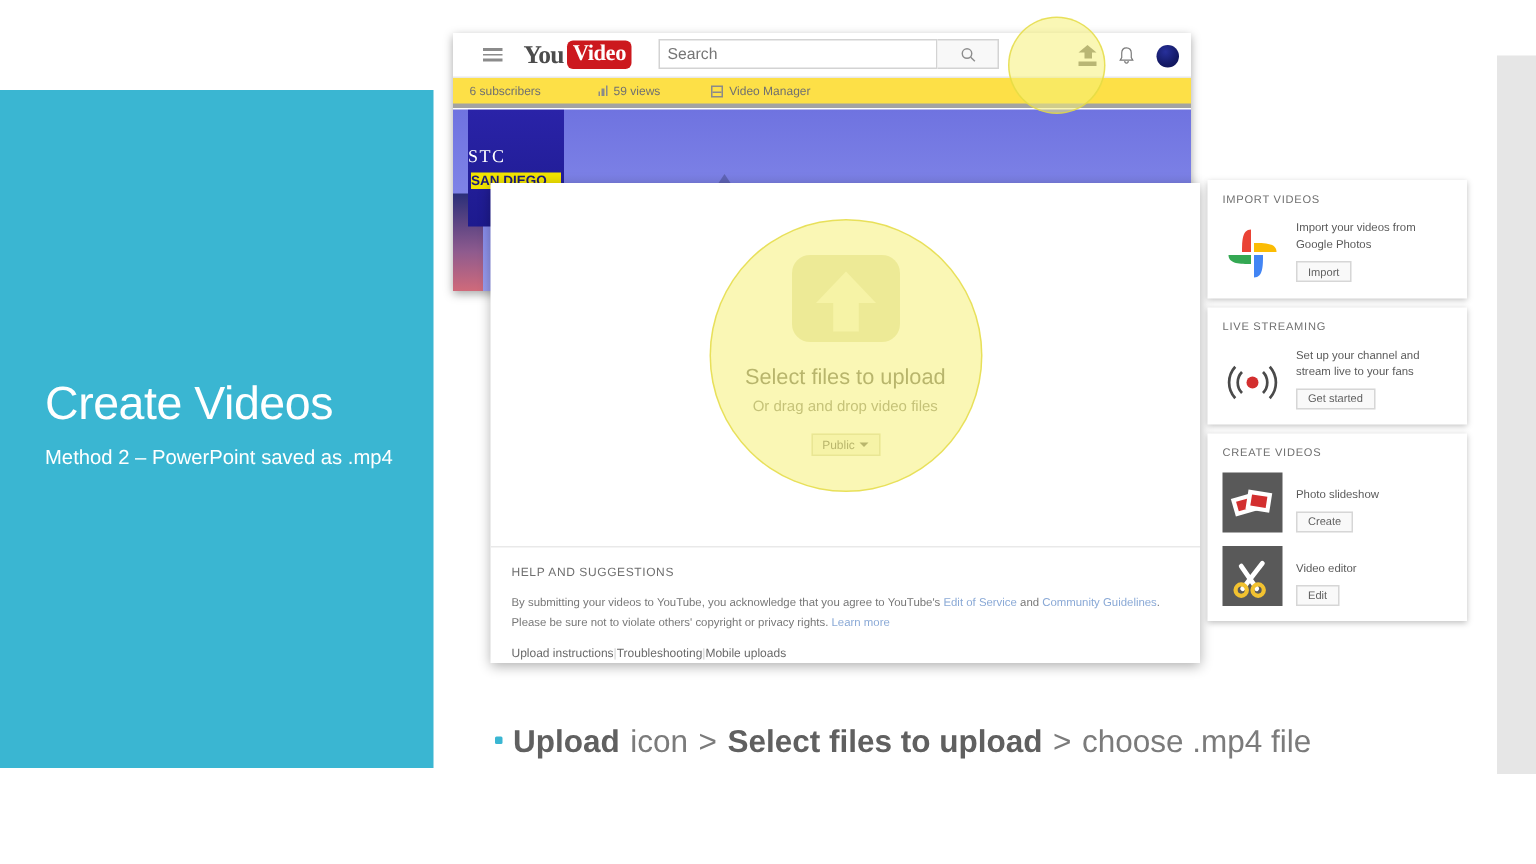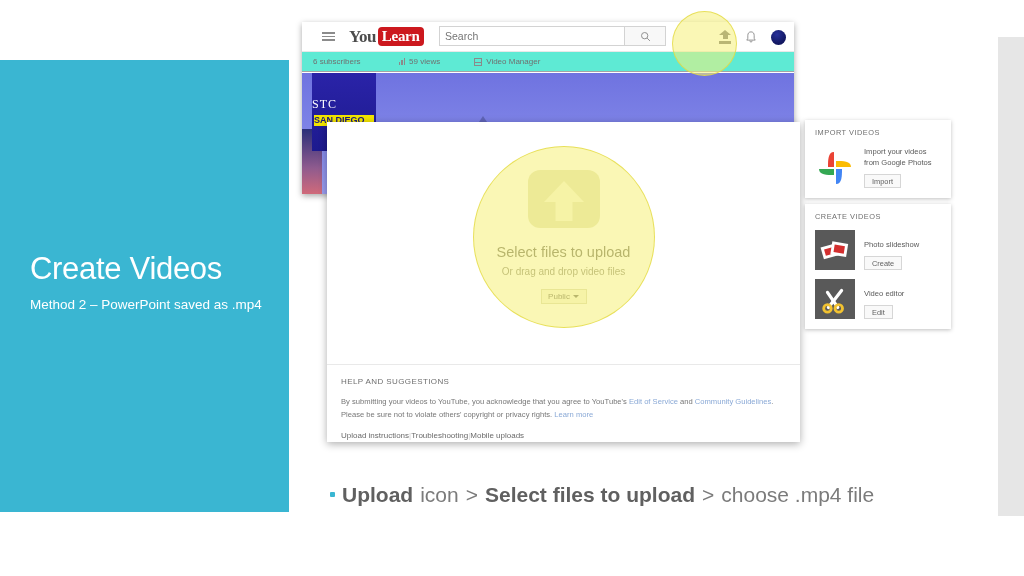--- a/index.html
+++ b/index.html
@@ -85,21 +85,21 @@
   }
   .up-arrow-icon .base {
     position: absolute; left: 0px; bottom: 0px; width: 12px; height: 2.5px; background: #6f6f6f;
   }
   .bell-icon { width: 12px; height: 13px; }
   .avatar-dot {
     width: 15px; height: 15px; border-radius: 50%;
     background: radial-gradient(circle at 40% 30%, #27309b 0%, #141a66 60%, #0d1150 100%);
   }
   .yt-subnav {
-    height: 20px; background: #5eead4; border-bottom: 1px solid #a3a3a3;
+    height: 20px; background: #fde047; border-bottom: 3px solid #a3a3a3;
     display: flex; align-items: center; font-size: 8px; color: #707070;
   }
   .yt-subnav .sn { display: flex; align-items: center; gap: 4px; }
   .sn1 { margin-left: 11px; }
   .sn2 { margin-left: 38px; justify-content: space-between; }
   .sn3 { margin-left: 34px; }
   .bars-icon { display: flex; align-items: flex-end; gap: 1px; height: 7px; }
   .bars-icon i { width: 1.5px; background: #8a8a8a; display: block; }
   .grid-icon { width: 8px; height: 8px; border: 1px solid #8a8a8a; position: relative; }
   .grid-icon:after { content: ""; position: absolute; left: 0; top: 3px; width: 6px; height: 1px; background: #8a8a8a; }
@@ -164,21 +164,21 @@
   .caret-down { width: 0;height: 0;border-left: 3px solid transparent;border-right: 3px solid transparent;border-top: 3px solid #6f6f5e; }
 
   .help-sec { padding: 12px 14px 0 14px; }
   .help-title { font-size: 8px; color: #6f6f6f; letter-spacing: .4px; }
   .help-body { margin-top: 9px; font-size: 7.6px; color: #777; line-height: 1.75; }
   .help-body a { color: #8aa9d6; text-decoration: none; }
   .help-links { margin-top: 9px; font-size: 8px; color: #6a6a6a; display: flex; align-items: center; }
   .help-links .sep { color: #cfcfcf; }
 
   
-  .side-col { position: absolute; left: 805px; top: 120px; width: 146px; }
+  .side-col { position: absolute; left: 805px; top: 120px; width: 173px; }
   .side-card { background: #ffffff; box-shadow: 0 1px 4px rgba(0,0,0,0.25); padding: 8px 10px 10px 10px; margin-bottom: 6px; }
   .side-card h4 { font-size: 7.4px; color: #6f6f6f; letter-spacing: .5px; font-weight: 400; }
   .side-row { display: flex; gap: 9px; margin-top: 9px; align-items: flex-end; }
   .side-text { font-size: 7.6px; color: #5a5a5a; line-height: 1.45; }
   .mini-btn {
     margin-top: 6px; display: inline-flex; align-items: center; justify-content: center;
     height: 14px; padding: 0 7px; border: 1px solid #d6d6d6; background: #f9f9f9;
     font-size: 7.4px; color: #5f5f5f;
   }
   .gphotos { width: 40px; height: 40px; position: relative; flex: 0 0 40px; }
@@ -217,21 +217,21 @@
   <div class="browser-window">
 
     <div class="yt-header">
       <div class="hamburger">
           <i></i>
           <i></i>
           <i></i>
         </div>
       <div class="yt-logo">
         <span class="you">You</span>
-        <span class="tube">Learn</span>
+        <span class="tube">Video</span>
       </div>
       <div class="yt-search">
         <input type="text" placeholder="Search" style="">
         <div class="sbtn">
           <svg width="11" height="11" viewBox="0 0 16 16">
             <circle cx="6.8" cy="6.8" r="4.6" fill="none" stroke="#8d8d8d" stroke-width="1.4"></circle>
             <line x1="10.4" y1="10.4" x2="14.4" y2="14.4" stroke="#8d8d8d" stroke-width="1.4"></line>
           </svg>
         </div>
       </div>
@@ -327,20 +327,38 @@
             <path d="M4 21 C4 27 12 27 19 27 L19 21 Z" fill="#34a853"></path>
           </svg>
         </div>
         <div>
           <div class="side-text">Import your videos from Google Photos</div>
           <div class="mini-btn">Import</div>
         </div>
       </div>
     </div>
 
+    <div class="side-card">
+      <h4>LIVE STREAMING</h4>
+      <div class="side-row">
+        <div class="live-icon">
+          <svg viewBox="0 0 40 32" width="40" height="32">
+            <circle cx="20" cy="16" r="4" fill="#d32f2f"></circle>
+            <path d="M27 9 A10 10 0 0 1 27 23" fill="none" stroke="#4a4a4a" stroke-width="1.8"></path>
+            <path d="M31.5 5.5 A15.5 15.5 0 0 1 31.5 26.5" fill="none" stroke="#4a4a4a" stroke-width="1.8"></path>
+            <path d="M13 9 A10 10 0 0 0 13 23" fill="none" stroke="#4a4a4a" stroke-width="1.8"></path>
+            <path d="M8.5 5.5 A15.5 15.5 0 0 0 8.5 26.5" fill="none" stroke="#4a4a4a" stroke-width="1.8"></path>
+          </svg>
+        </div>
+        <div>
+          <div class="side-text">Set up your channel and stream live to your fans</div>
+          <div class="mini-btn">Get started</div>
+        </div>
+      </div>
+    </div>
 
     <div class="side-card">
       <h4>CREATE VIDEOS</h4>
 
       <div class="side-row">
         <div class="thumb">
           <svg viewBox="0 0 34 34" width="32" height="32">
             <rect x="3" y="12" width="16" height="13" fill="#ffffff" transform="rotate(-16 11 18)"></rect>
             <rect x="6" y="15" width="10" height="7" fill="#d32f2f" transform="rotate(-16 11 18)"></rect>
             <rect x="13" y="9" width="17" height="14" fill="#ffffff" transform="rotate(9 21 16)"></rect>

